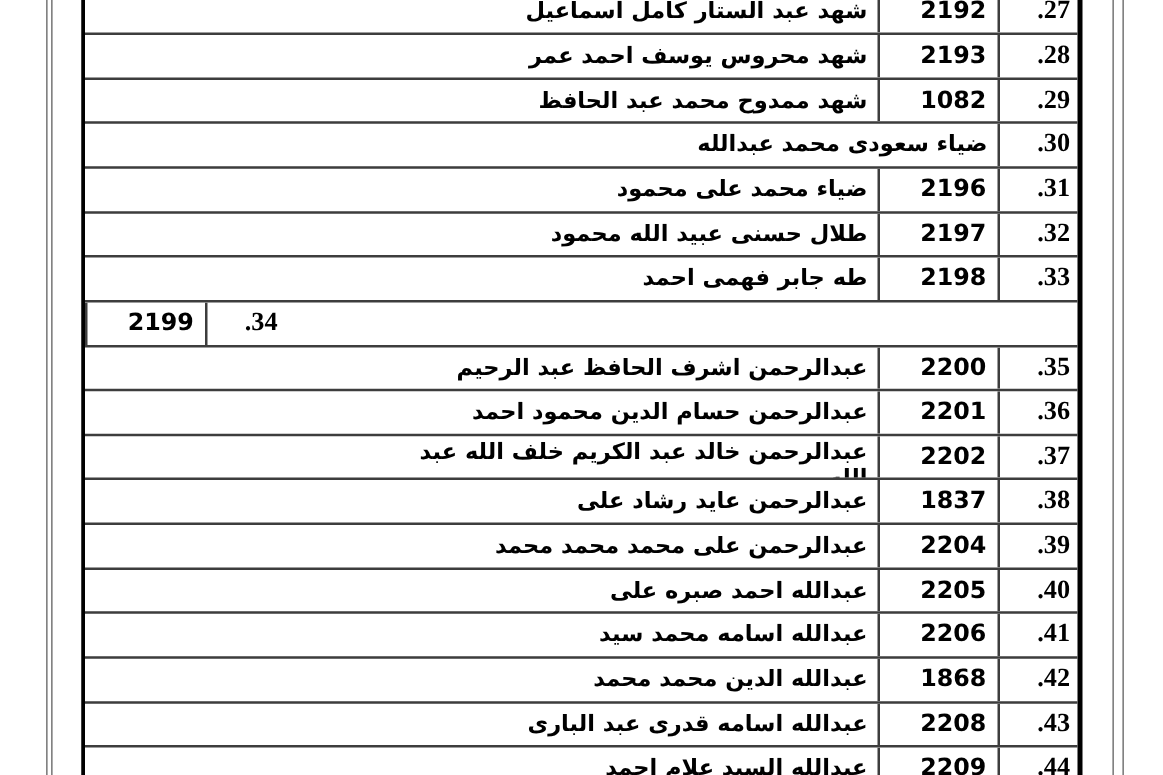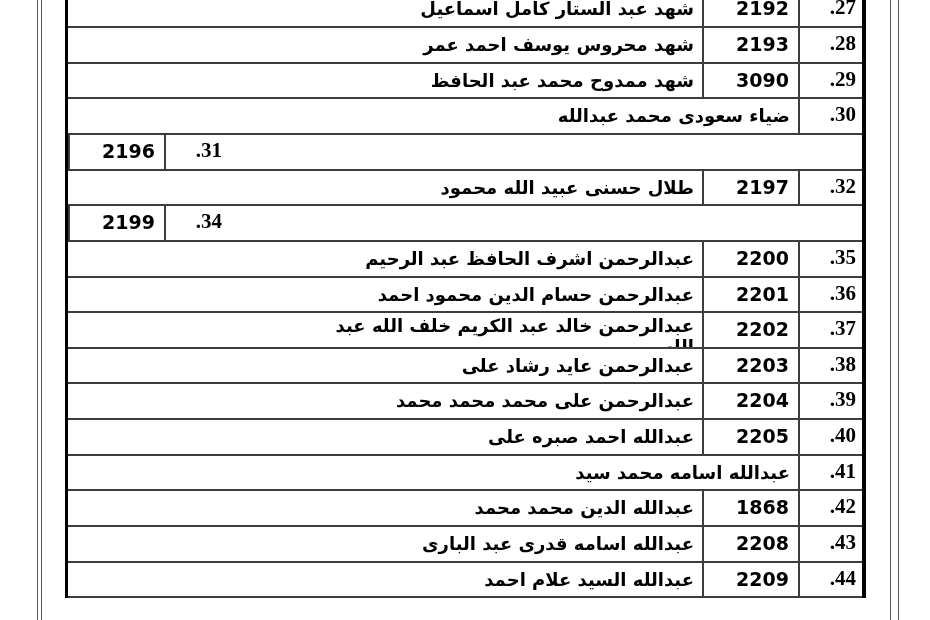--- a/index.html
+++ b/index.html
@@ -107,46 +107,58 @@
     </div>
     <div class="cell id">2193</div>
     <div class="cell serial">.28</div>
   </div>
 
   <div class="row">
     <div class="cell name single">
       <div class="nline first">شهد ممدوح محمد عبد الحافظ</div>
 
     </div>
-    <div class="cell id">3090</div>
+    <div class="cell id">1082</div>
     <div class="cell serial">.29</div>
   </div>
 
   <div class="row">
     <div class="cell name single">
       <div class="nline first">ضياء سعودى محمد عبدالله</div>
 
     </div>
     <div class="cell serial">.30</div>
   </div>
 
   <div class="row">
+    <div class="cell name single">
+      <div class="nline first">ضياء محمد على محمود</div>
+
+    </div>
     <div class="cell id">2196</div>
     <div class="cell serial">.31</div>
   </div>
 
   <div class="row">
     <div class="cell name single">
       <div class="nline first">طلال حسنى عبيد الله محمود</div>
 
     </div>
     <div class="cell id">2197</div>
     <div class="cell serial">.32</div>
   </div>
 
+  <div class="row">
+    <div class="cell name single">
+      <div class="nline first">طه جابر فهمى احمد</div>
+
+    </div>
+    <div class="cell id">2198</div>
+    <div class="cell serial">.33</div>
+  </div>
 
   <div class="row">
     <div class="cell id">2199</div>
     <div class="cell serial">.34</div>
   </div>
 
   <div class="row">
     <div class="cell name single">
       <div class="nline first">عبدالرحمن اشرف الحافظ عبد الرحيم</div>
 
@@ -171,21 +183,21 @@
     </div>
     <div class="cell id">2202</div>
     <div class="cell serial">.37</div>
   </div>
 
   <div class="row">
     <div class="cell name single">
       <div class="nline first">عبدالرحمن عايد رشاد على</div>
 
     </div>
-    <div class="cell id">2203</div>
+    <div class="cell id">1837</div>
     <div class="cell serial">.38</div>
   </div>
 
   <div class="row">
     <div class="cell name single">
       <div class="nline first">عبدالرحمن على محمد محمد محمد</div>
 
     </div>
     <div class="cell id">2204</div>
     <div class="cell serial">.39</div>
@@ -198,20 +210,21 @@
     </div>
     <div class="cell id">2205</div>
     <div class="cell serial">.40</div>
   </div>
 
   <div class="row">
     <div class="cell name single">
       <div class="nline first">عبدالله اسامه محمد سيد</div>
 
     </div>
+    <div class="cell id">2206</div>
     <div class="cell serial">.41</div>
   </div>
 
   <div class="row">
     <div class="cell name single">
       <div class="nline first">عبدالله الدين محمد محمد</div>
 
     </div>
     <div class="cell id">1868</div>
     <div class="cell serial">.42</div>

